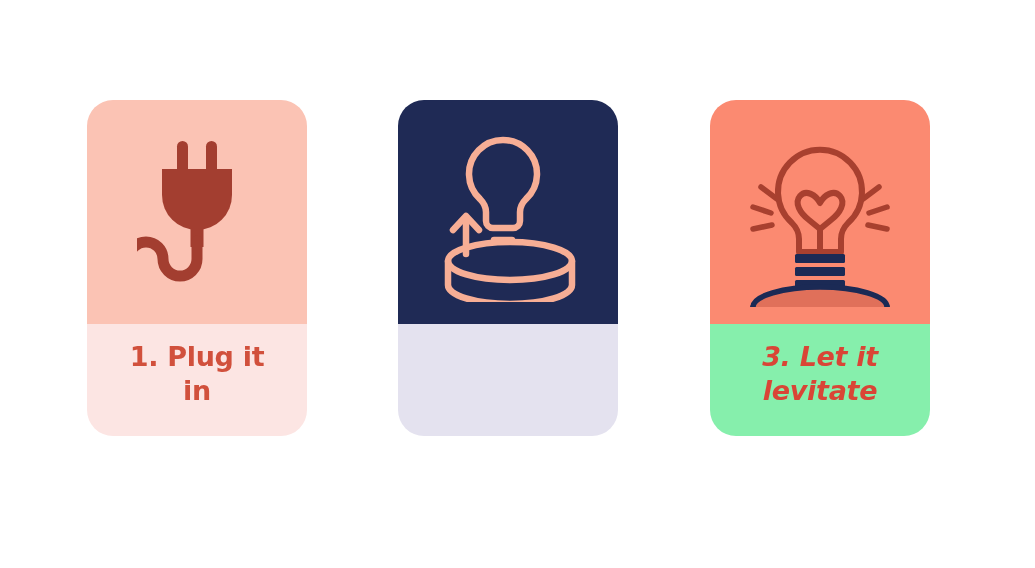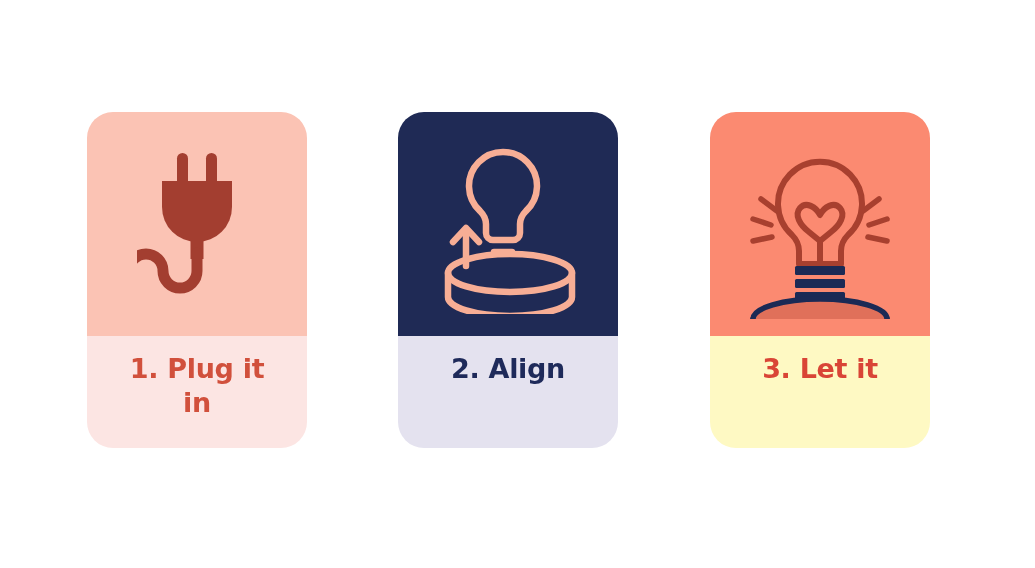--- a/index.html
+++ b/index.html
@@ -14,21 +14,21 @@
     font-family: "DejaVu Sans", "Liberation Sans", sans-serif;
   }
   .stage {
     position: relative;
     width: 1035px;
     height: 568px;
     background: #ffffff;
   }
   .card {
     position: absolute;
-    top: 112px;
+    top: 100px;
     width: 220px;
     height: 336px;
     border-radius: 26px;
     overflow: hidden;
     display: flex;
     flex-direction: column;
   }
   #card-1 { left: 87px; }
   #card-2 { left: 398px; }
   #card-3 { left: 710px; }
@@ -62,21 +62,21 @@
   #card-1 .card-caption { background: #FCE5E3; }
   #card-1 .caption-text { color: #D1503C; }
 
   
   #card-2 .card-art { background: #1F2A55; }
   #card-2 .card-caption { background: #E4E2EF; }
   #card-2 .caption-text { color: #1E2A5A; }
 
   
   #card-3 .card-art { background: #FB8A71; }
-  #card-3 .card-caption { background: #fef9c3; }
+  #card-3 .card-caption { background: #86efac; font-style: italic; }
   #card-3 .caption-text { color: #D94536; }
 
   .icon-svg { display: block; }
 </style>
 </head>
 <body>
 
 <div class="stage">
 
   <div class="card" id="card-1">
@@ -114,21 +114,20 @@
           <path d="M38 132 V96"></path>
           <path d="M25 108 L38 94 L51 108"></path>
 
           <ellipse cx="82" cy="139" rx="62" ry="19"></ellipse>
           <path d="M20 139 v24 a62 19 0 0 0 124 0 v-24"></path>
         </g>
       </svg>
     </div>
     <div class="card-caption">
       <div class="caption-text">
-        <span>2. Align</span>
         <br>
       </div>
     </div>
   </div>
 
   <div class="card" id="card-3">
     <div class="card-art">
       <svg class="icon-svg" width="178" height="190" viewBox="0 0 178 190">
 
         <g stroke="#A8402F" stroke-width="5.5" stroke-linecap="round">
@@ -159,17 +158,18 @@
         <g>
           <path d="M22 158 v22 a67 20 0 0 0 134 0 v-22 z" fill="#E0705A" stroke="#1B2A55" stroke-width="5.5" stroke-linejoin="round" transform="translate(0,32)"></path>
           <ellipse cx="89" cy="190" rx="67" ry="20" fill="#E0705A" stroke="#1B2A55" stroke-width="5.5"></ellipse>
         </g>
       </svg>
     </div>
     <div class="card-caption">
       <div class="caption-text">
         <span>3. Let it</span>
         <br>
+        <span>levitate</span>
       </div>
     </div>
   </div>
 
 </div>
 
 </body></html>

